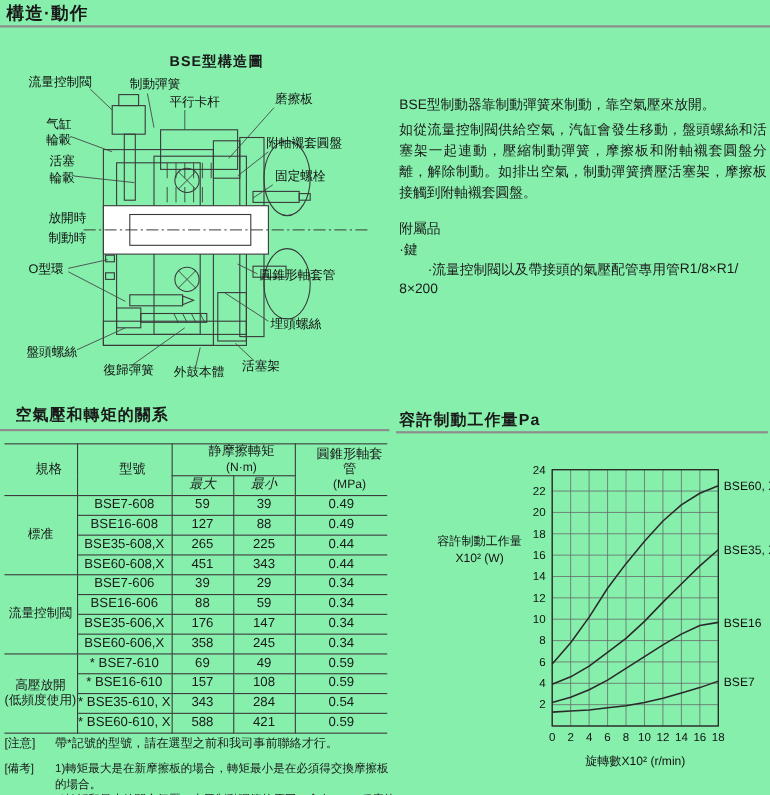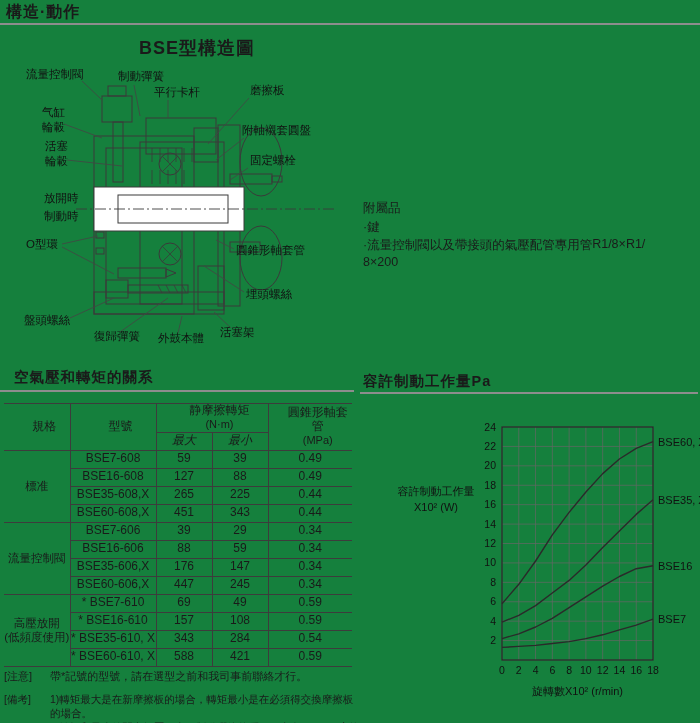--- a/index.html
+++ b/index.html
@@ -1,31 +1,31 @@
 <!DOCTYPE html>
 <html><head>
 <meta charset="utf-8">
 <style>
   html,body{margin:0;padding:0;background:#fff;}
-  .page{position:relative;width:700px;height:723px;background:#15803d;overflow:hidden;
+  .page{position:relative;width:700px;height:723px;background:#86efac;overflow:hidden;
         font-family:"Liberation Sans","DejaVu Sans",sans-serif;color:#1a1a1a;}
   .abs{position:absolute;}
   
   .main-title{left:6px;top:2px;font-size:16px;font-weight:bold;letter-spacing:1px;}
   .main-rule{left:0;top:23px;width:700px;height:2px;background:#8d8d8d;}
   
-  .diagram-title{left:112px;top:36px;width:170px;text-align:center;font-size:18px;font-weight:bold;letter-spacing:1px;}
+  .diagram-title{left:112px;top:47px;width:170px;text-align:center;font-size:13px;font-weight:bold;letter-spacing:1px;}
   #diagram-svg{left:18px;top:52px;}
   .dlabel{font-size:11.5px;fill:#111;}
   
   .desc{left:363px;top:86px;width:334px;font-size:12.5px;line-height:1.52;text-align:justify;}
   .desc p{margin:0 0 4px 0;}
   .acc-title{left:363px;top:200px;font-size:12.5px;}
   .acc-key{left:363px;top:219px;font-size:12.5px;}
-  .acc-pipe{left:363px;top:237px;width:334px;font-size:12.5px;display:flex;justify-content:flex-start;}
+  .acc-pipe{left:363px;top:237px;width:334px;font-size:12.5px;display:flex;justify-content:center;}
   .acc-pipe2{left:363px;top:255px;font-size:12.5px;}
   
   .sec2-title{left:14px;top:368px;font-size:14.5px;font-weight:bold;letter-spacing:1px;}
   .sec2-rule{left:0;top:390px;width:354px;height:2px;background:#8d8d8d;}
   .sec3-title{left:363px;top:372px;font-size:14.5px;font-weight:bold;letter-spacing:1px;}
   .sec3-rule{left:360px;top:392px;width:338px;height:2px;background:#8d8d8d;}
   
   .tq-wrap{left:4px;top:403px;}
   table.tq{border-collapse:collapse;table-layout:fixed;width:348px;font-size:12px;}
   .tq td,.tq th{border:1px solid #3c3c3c;padding:0;text-align:center;font-weight:normal;line-height:1.15;}
@@ -136,20 +136,24 @@
         <text x="224" y="82" class="dlabel"><tspan x="224" dy="0">附軸襯套圓盤</tspan></text>
         <line x1="230" y1="116" x2="212" y2="128" stroke="#444" stroke-width="0.8"></line>
         <text x="232" y="112" class="dlabel"><tspan x="232" dy="0">固定螺栓</tspan></text>
         <line x1="216" y1="197" x2="198" y2="188" stroke="#444" stroke-width="0.8"></line>
         <text x="218" y="202" class="dlabel"><tspan x="218" dy="0">圓錐形軸套管</tspan></text>
         <line x1="226" y1="240" x2="186" y2="214" stroke="#444" stroke-width="0.8"></line>
         <text x="228" y="246" class="dlabel"><tspan x="228" dy="0">埋頭螺絲</tspan></text>
       </g>
   </svg>
 
+  <div class="abs desc">
+    <p>BSE型制動器靠制動彈簧來制動，靠空氣壓來放開。</p>
+    <p>如從流量控制閥供給空氣，汽缸會發生移動，盤頭螺絲和活塞架一起連動，壓縮制動彈簧，摩擦板和附軸襯套圓盤分離，解除制動。如排出空氣，制動彈簧擠壓活塞架，摩擦板接觸到附軸襯套圓盤。</p>
+  </div>
 
   <div class="abs acc-title">附屬品</div>
   <div class="abs acc-key">·鍵</div>
   <div class="abs acc-pipe">
     <span>·流量控制閥以及帶接頭的氣壓配管專用管</span>
     <span>R1/8×R1/</span>
   </div>
   <div class="abs acc-pipe2">8×200</div>
 
   <div class="abs sec2-title">空氣壓和轉矩的關系</div>
@@ -224,21 +228,21 @@
             <td class="num">0.34</td>
           </tr>
           <tr>
             <td class="model">BSE35-606,X</td>
             <td class="num">176</td>
             <td class="num">147</td>
             <td class="num">0.34</td>
           </tr>
           <tr>
             <td class="model">BSE60-606,X</td>
-            <td class="num">447</td>
+            <td class="num">358</td>
             <td class="num">245</td>
             <td class="num">0.34</td>
           </tr>
           <tr>
             <td rowspan="4" class="grp">高壓放開<br>(低頻度使用)</td>
             <td class="model">* BSE7-610</td>
             <td class="num">69</td>
             <td class="num">49</td>
             <td class="num">0.59</td>
           </tr>

